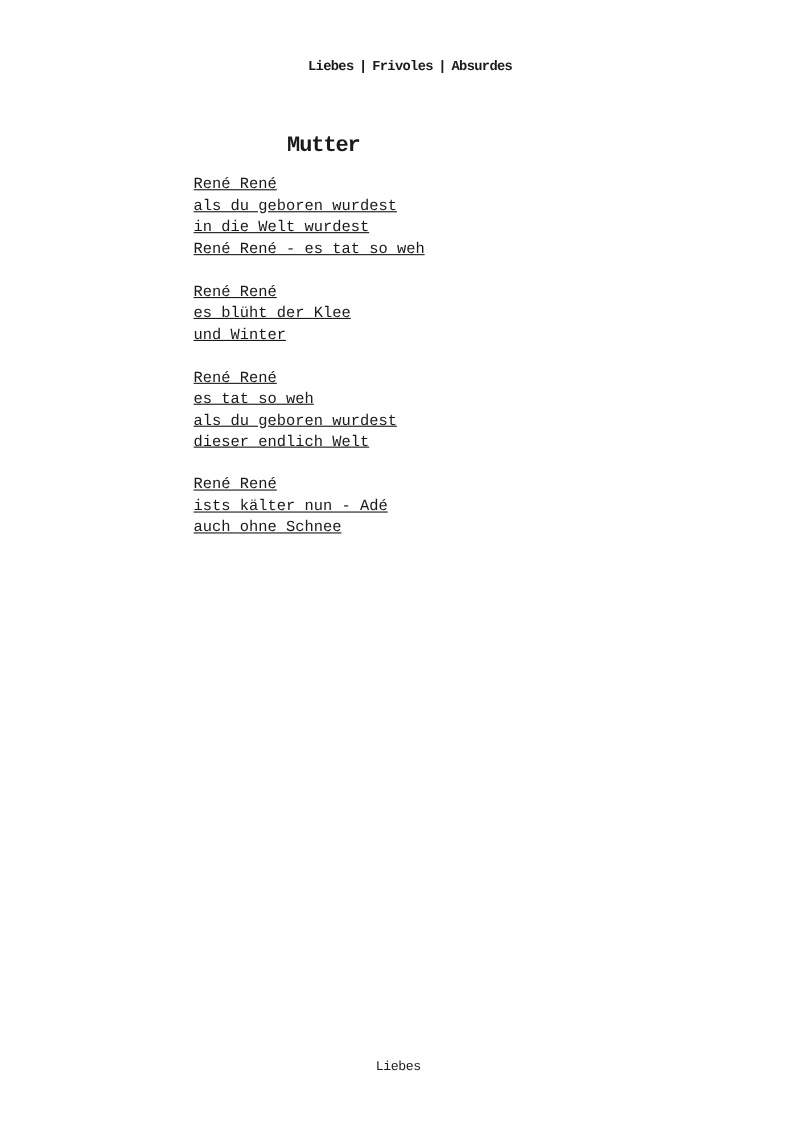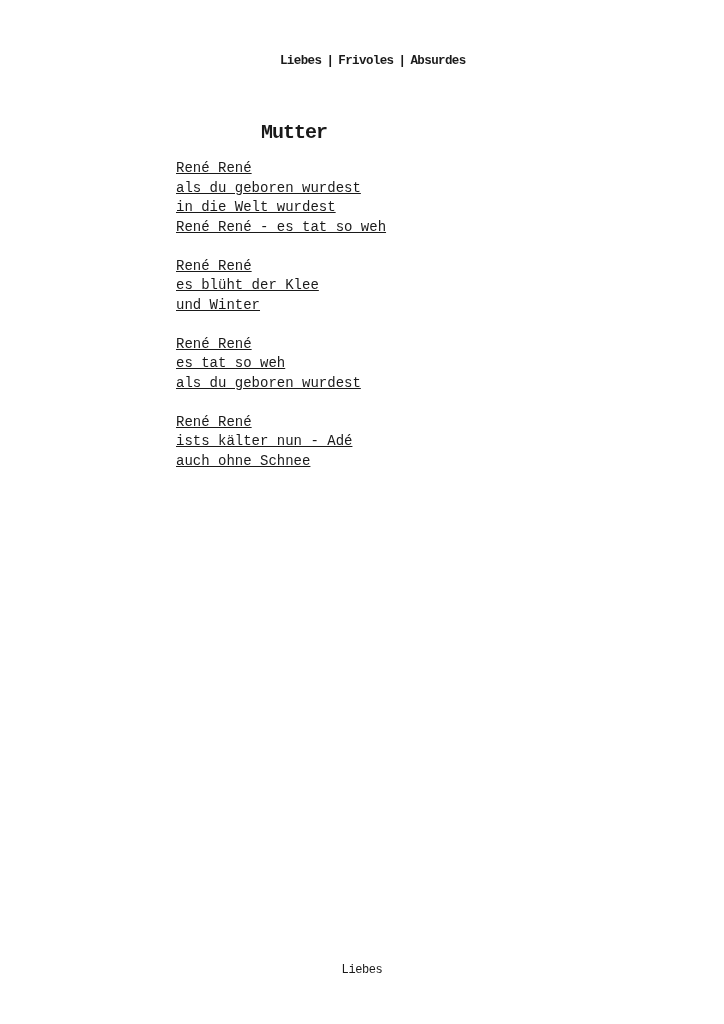--- a/index.html
+++ b/index.html
@@ -91,20 +91,21 @@
     <div class="stanza">
       <div class="poem-line">René René</div>
       <div class="poem-line">es blüht der Klee</div>
       <div class="poem-line">und Winter</div>
     </div>
 
     <div class="stanza">
       <div class="poem-line">René René</div>
       <div class="poem-line">es tat so weh</div>
       <div class="poem-line">als du geboren wurdest</div>
+      <div class="poem-line">dieser endlich Welt</div>
     </div>
 
     <div class="stanza">
       <div class="poem-line">René René</div>
       <div class="poem-line">ists kälter nun - Adé</div>
       <div class="poem-line">auch ohne Schnee</div>
     </div>
 
   </div>
 

